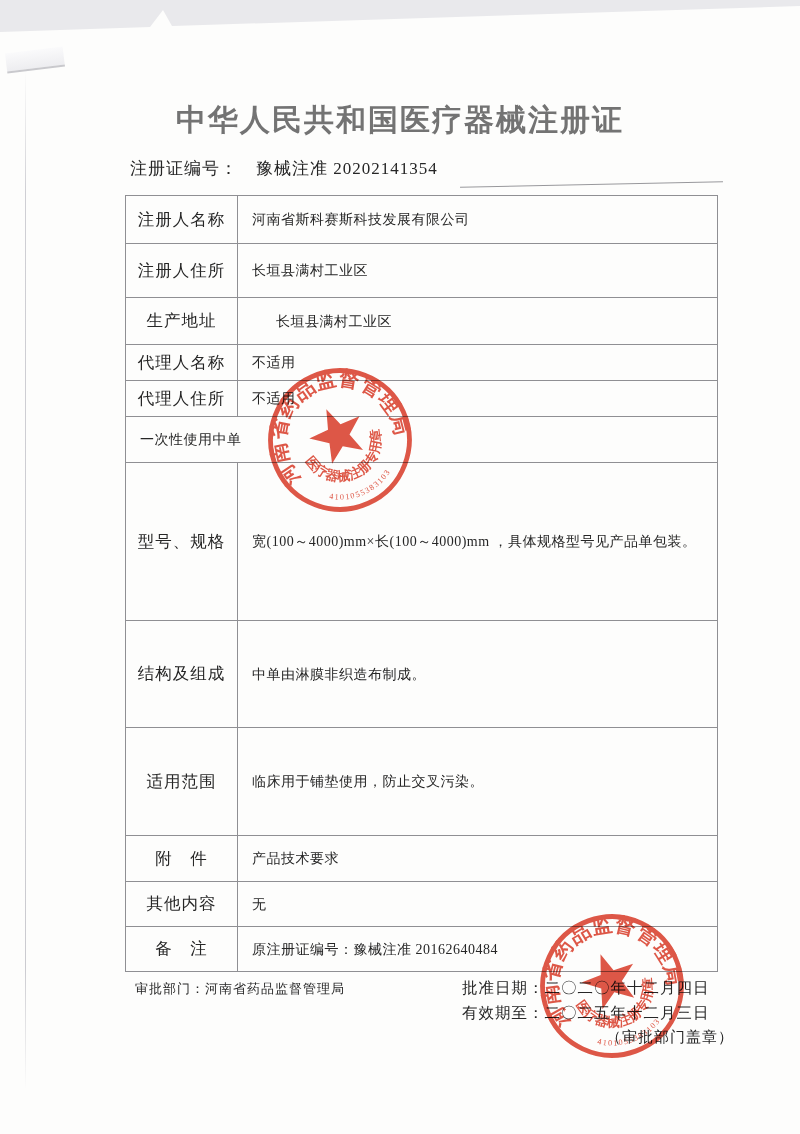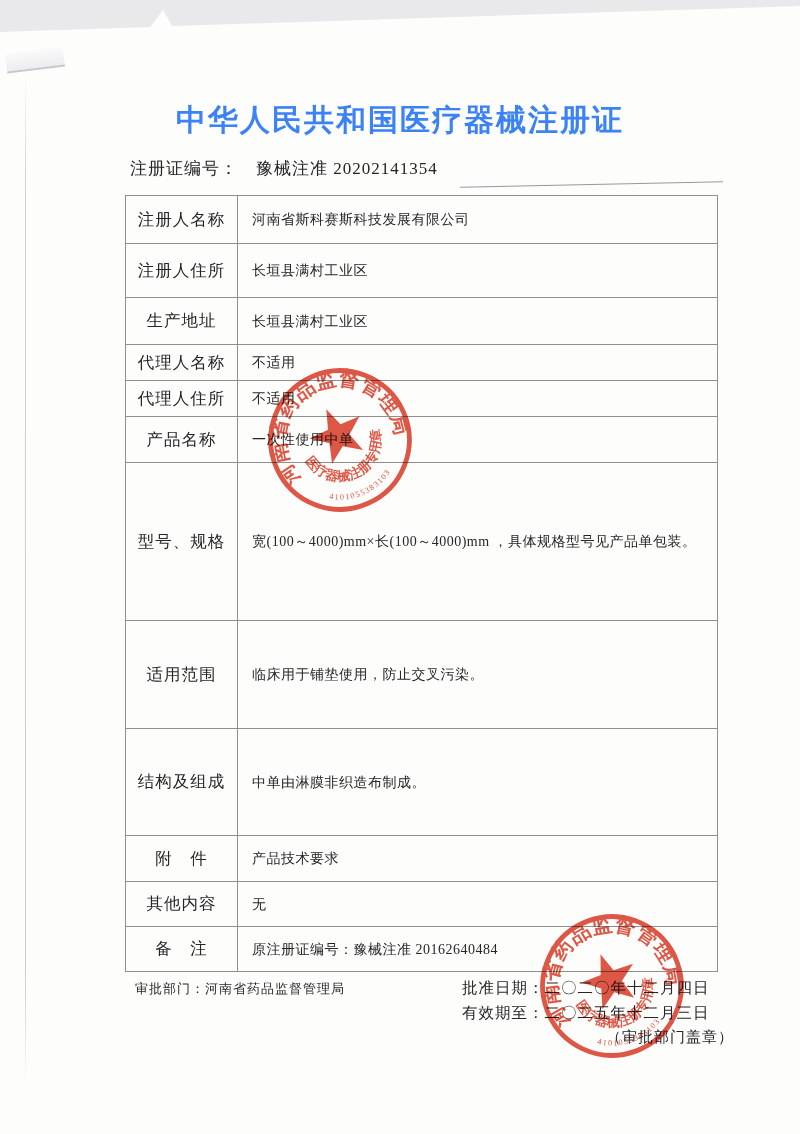--- a/index.html
+++ b/index.html
@@ -29,21 +29,21 @@
     background:linear-gradient(to bottom, rgba(200,200,205,0), #cfcfd4 12%, #cbcbd0 88%, rgba(200,200,205,0));
   }
   .top-rule {
     position:absolute; left:460px; top:184px; width:263px; height:1px;
     background:#98989c; transform:rotate(-1.2deg);
   }
 
   .title {
     position:absolute; left:0; top:100px; width:800px;
     text-align:center; font-size:30px; font-weight:700; letter-spacing:2px;
-    color:#3b82f6;
+    color:#737373;
   }
   .cert-no {
     position:absolute; left:130px; top:157px; font-size:17px; letter-spacing:1px;
   }
   .cert-no .num { font-family:"Liberation Serif","DejaVu Serif",serif; margin-left:18px; }
 
   .cert-table {
     position:absolute; left:125px; top:195px; width:593px;
     border:1px solid #8f8f93;
     display:flex; flex-direction:column;
@@ -54,21 +54,21 @@
     width:112px; flex:0 0 112px;
     border-right:1px solid #8f8f93;
     display:flex; align-items:center; justify-content:center;
     font-size:16.5px; letter-spacing:1px; text-align:center;
   }
   .cell-value {
     flex:1; display:flex; align-items:center;
     padding:4px 10px 4px 14px; font-size:14px; letter-spacing:.5px;
     line-height:1.5;
   }
-  .r1{height:48px;} .r2{height:54px;} .r3{height:47px;}
+  .r1{height:48px;} .r2{height:54px;} .r3{height:47px;gap:24px;}
   .r4{height:36px;} .r5{height:36px;} .r6{height:46px;}
   .r7{height:158px;} .r8{height:107px;} .r9{height:108px;}
   .r10{height:46px;} .r11{height:45px;} .r12{height:44px;}
   .r7 .cell-value { line-height:42px; }
 
   .footer-left { position:absolute; left:135px; top:980px; font-size:13px; letter-spacing:1px; }
   .footer-right { position:absolute; left:462px; top:978px; width:278px; font-size:15.5px; }
   .footer-right .line { margin-bottom:4px; letter-spacing:1px; }
   .seal-note { text-align:right; padding-right:6px; font-size:15px; letter-spacing:1px; margin-top:2px; }
 
@@ -106,34 +106,33 @@
     </div>
     <div class="trow r4">
       <div class="cell-label">代理人名称</div>
       <div class="cell-value">不适用</div>
     </div>
     <div class="trow r5">
       <div class="cell-label">代理人住所</div>
       <div class="cell-value">不适用</div>
     </div>
     <div class="trow r6">
-      <div class="cell-label">产品名称</div>
       <div class="cell-value">一次性使用中单</div>
     </div>
     <div class="trow r7">
       <div class="cell-label">型号、规格</div>
       <div class="cell-value">宽(100～4000)mm×长(100～4000)mm ，具体规格型号见产品单包装。</div>
     </div>
+    <div class="trow r8">
+      <div class="cell-label">结构及组成</div>
+      <div class="cell-value">中单由淋膜非织造布制成。</div>
+    </div>
     <div class="trow r9">
       <div class="cell-label">适用范围</div>
       <div class="cell-value">临床用于铺垫使用，防止交叉污染。</div>
-    </div>
-    <div class="trow r8">
-      <div class="cell-label">结构及组成</div>
-      <div class="cell-value">中单由淋膜非织造布制成。</div>
     </div>
     <div class="trow r10">
       <div class="cell-label">附　件</div>
       <div class="cell-value">产品技术要求</div>
     </div>
     <div class="trow r11">
       <div class="cell-label">其他内容</div>
       <div class="cell-value">无</div>
     </div>
     <div class="trow r12">

